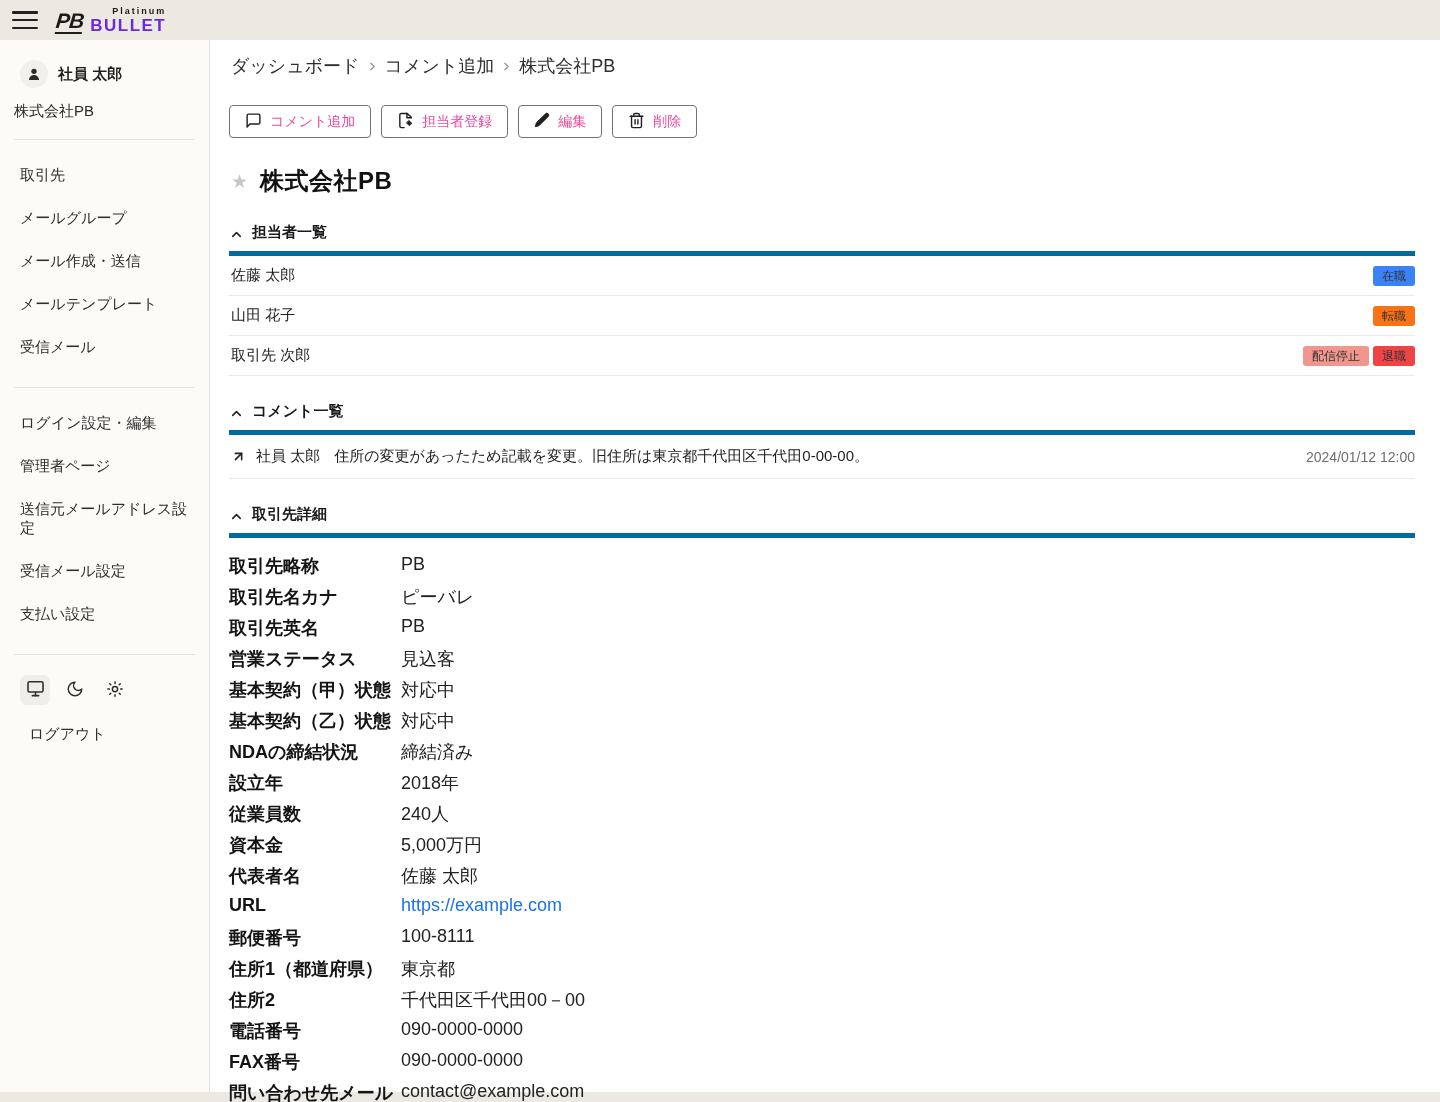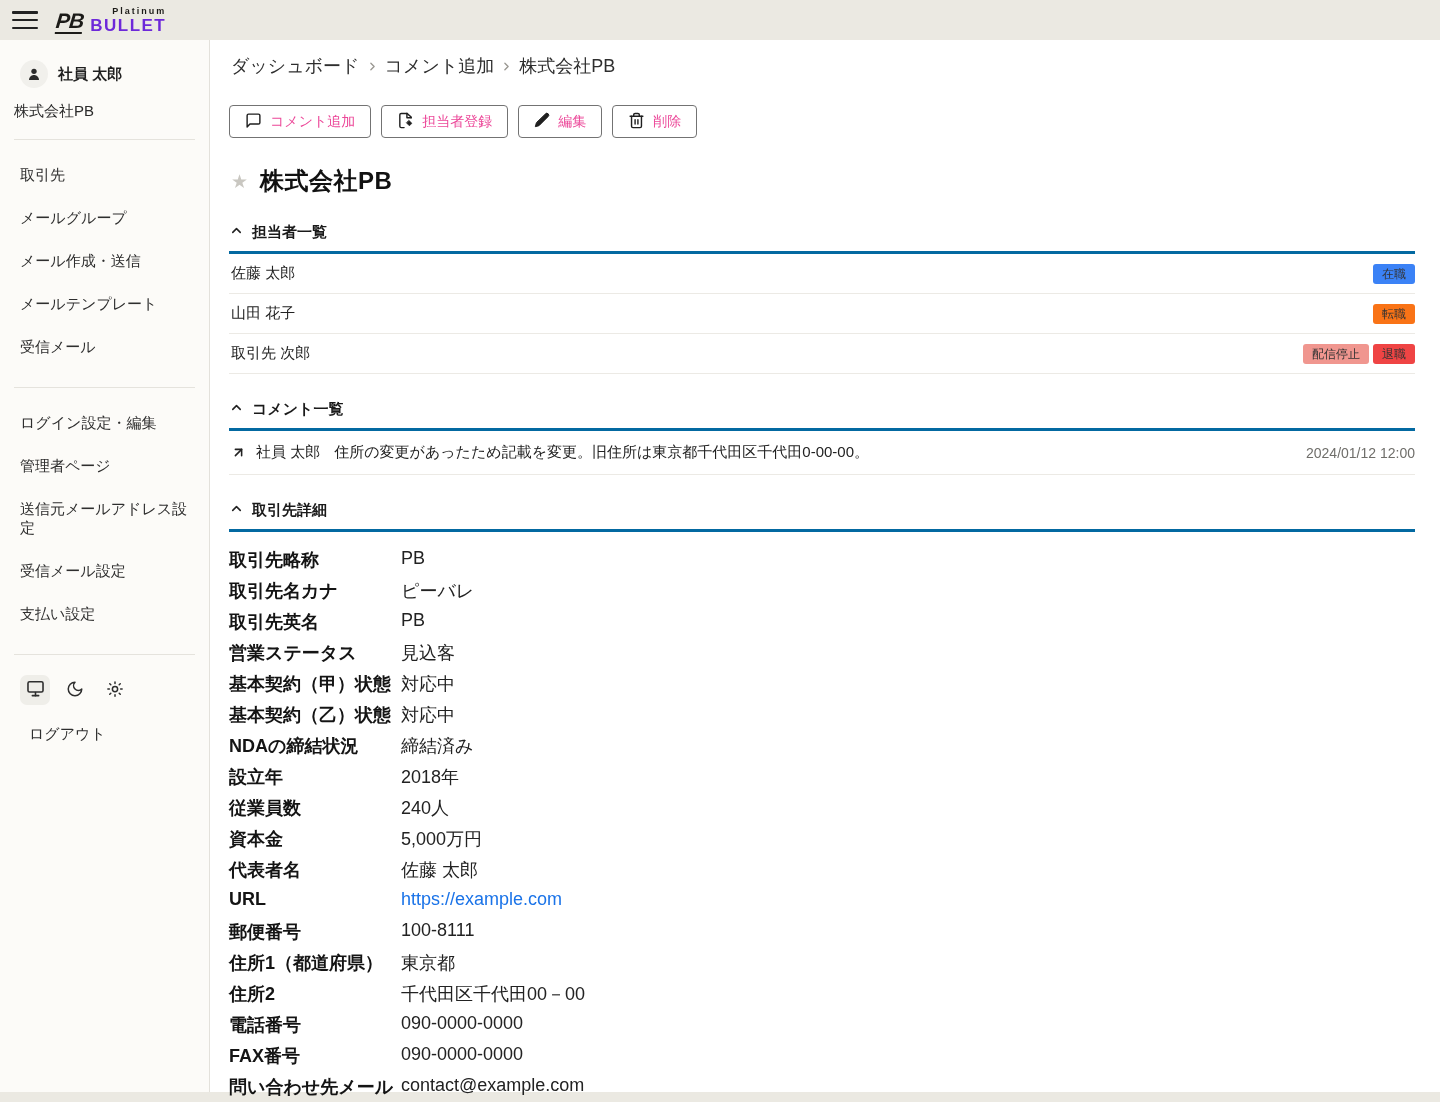--- a/index.html
+++ b/index.html
@@ -44,21 +44,21 @@
   .toolbar { display:flex; gap:10px; margin-top:27px; }
   .tbtn { display:flex; align-items:center; gap:8px; background:#ffffff; border:1px solid #737373; border-radius:4px; height:33px; padding:0 15px; font-size:14px; color:#ec4899; cursor:pointer; font-family:inherit; }
   .tbtn svg { flex-shrink:0; }
 
   
   .title-row { display:flex; align-items:center; gap:12px; margin:27px 0 0 2px; }
   .fav-star { font-size:19px; color:#c9c7c1; cursor:pointer; line-height:1; }
   .page-title { font-size:24px; font-weight:700; color:#111; letter-spacing:0.5px; }
 
   
-  .section-head { display:flex; align-items:flex-start; gap:8px; margin-top:26px; padding-bottom:9px; border-bottom:3px solid #0369a1; cursor:pointer; }
+  .section-head { display:flex; align-items:flex-end; gap:8px; margin-top:26px; padding-bottom:9px; border-bottom:5px solid #0369a1; cursor:pointer; }
   .section-head .chev { display:flex; color:#222; }
   .section-title { font-size:15px; font-weight:700; color:#1a1a1a; }
 
   .crow { display:flex; align-items:center; justify-content:space-between; height:40px; border-bottom:1px solid #eceae5; font-size:15px; color:#222; cursor:pointer; }
   .cname { padding-left:2px; }
   .badges { display:flex; gap:4px; }
   .badge { font-size:12px; color:#333; padding:4px 9px; border-radius:3px; line-height:1; }
   .badge.green  { background:#3b82f6; }
   .badge.blue   { background:#f97316;font-family:Liberation Serif, serif; }
   .badge.red    { background:#f0968f; }

